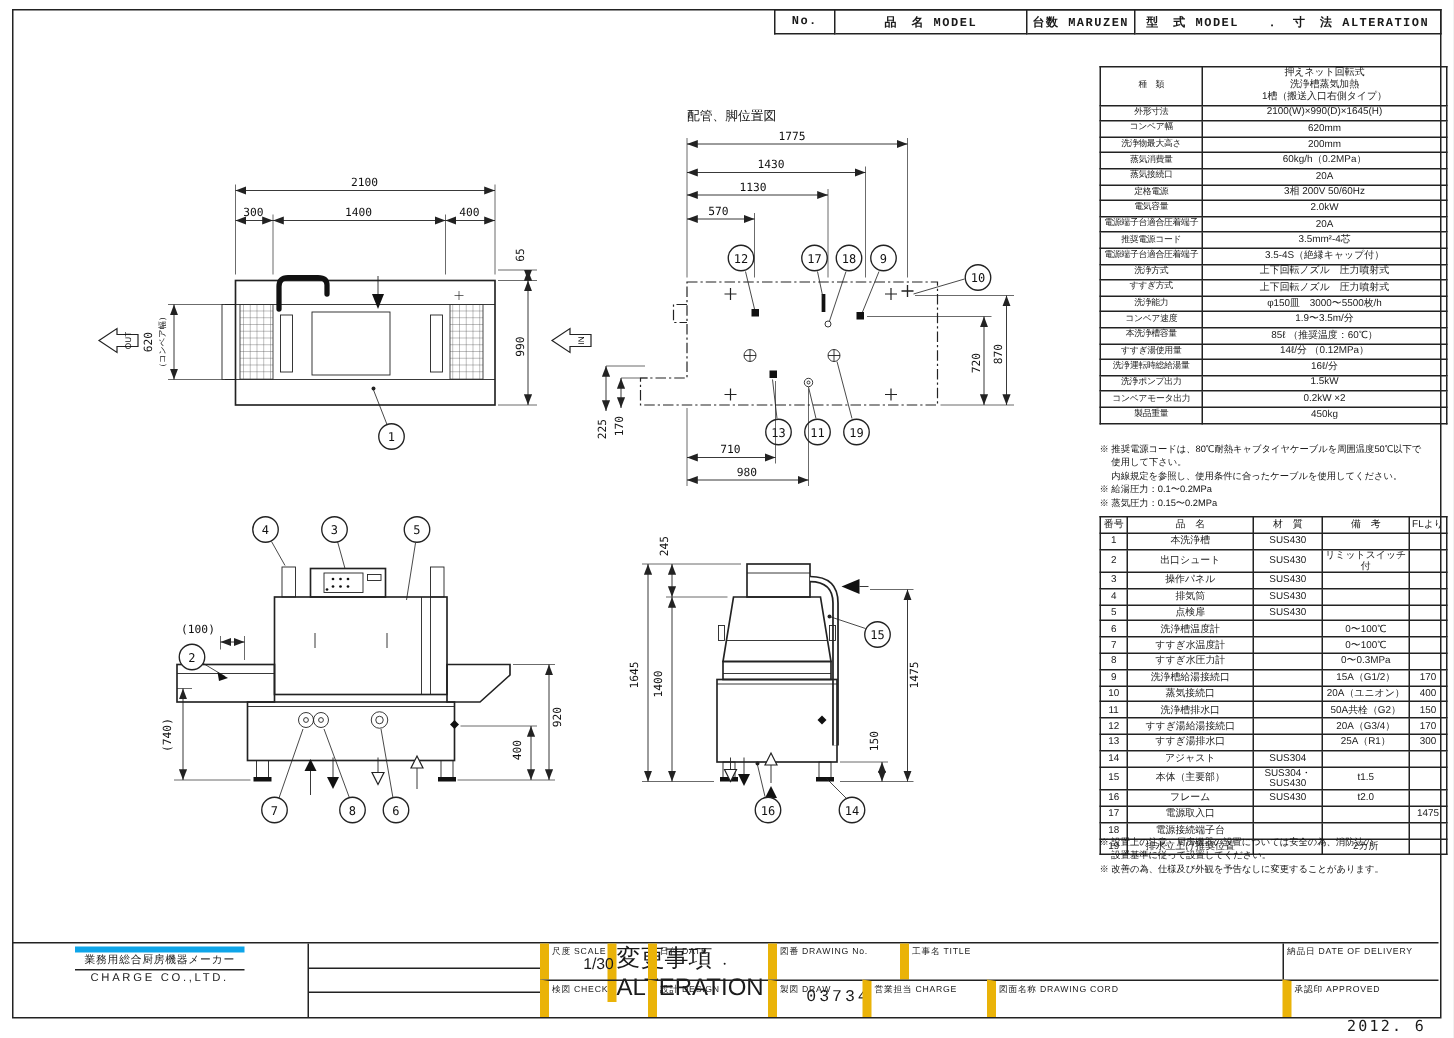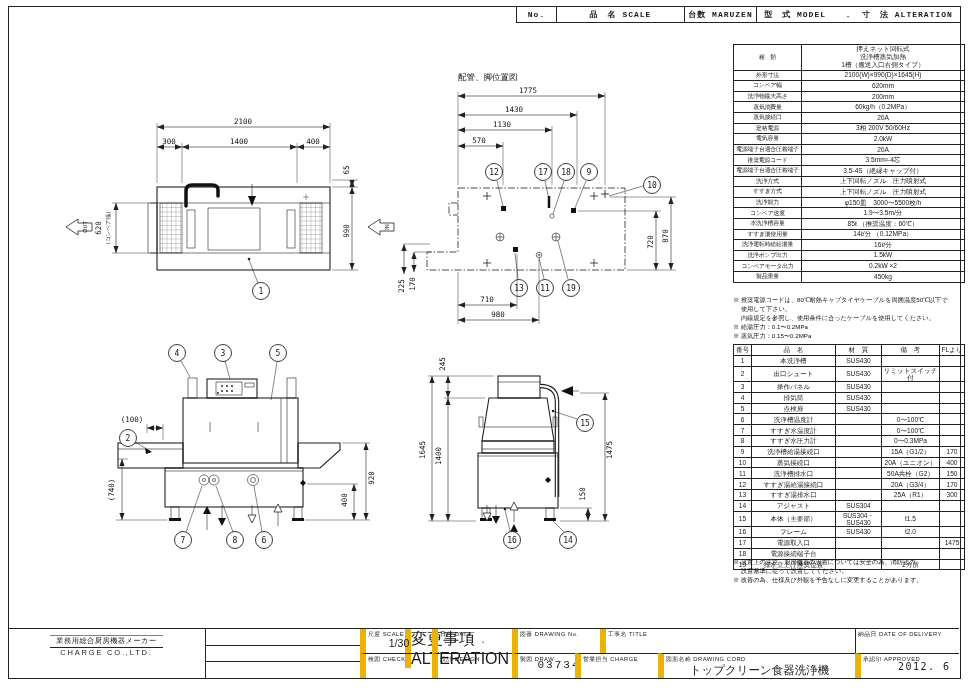--- a/index.html
+++ b/index.html
@@ -26,28 +26,28 @@
   .parts th,.parts td{border:1px solid #222;font-size:6.6px;font-weight:normal;text-align:center;
            vertical-align:middle;padding:0 1px;height:9.8px;line-height:1.1;}
   .parts th{font-size:6.6px;}
 
   
   .tblock{position:absolute;left:8px;top:628px;width:951px;height:49px;border-top:1.3px solid #222;}
   .cell{position:absolute;border-left:6px solid #eab308;box-sizing:border-box;}
   .cell .lab{position:absolute;left:2px;top:1px;font-size:5.8px;letter-spacing:0.5px;white-space:nowrap;}
   .cell .big{position:absolute;left:0;right:0;top:8px;text-align:center;}
   .company{position:absolute;left:0;top:0;width:197px;height:49px;text-align:center;}
-  .tagline{display:inline-block;font-size:7.2px;border-top:1px solid #0ea5e9;border-bottom:1px solid #222;
+  .tagline{display:inline-block;font-size:7.2px;border-top:4px solid #0ea5e9;border-bottom:1px solid #222;
            padding:0px 6px 1px 6px;margin-top:2px;letter-spacing:0.5px;}
   .corow{display:flex;align-items:center;justify-content:center;gap:3px;margin-top:0px;}
   .cojp{font-size:14.5px;font-weight:bold;letter-spacing:0.5px;}
   .coen{font-size:7.5px;letter-spacing:1.8px;margin-top:0px;}
   .alter{position:absolute;left:197px;top:0;width:155px;height:49px;border-left:1px solid #222;}
   .alter .r{position:absolute;left:0;width:100%;border-top:1px solid #222;}
-  .datestamp{position:absolute;left:898px;top:661px;font-size:10px;letter-spacing:1.5px;
+  .datestamp{position:absolute;left:898px;top:679px;font-size:10px;letter-spacing:1.5px;
              font-family:"DejaVu Sans Mono",monospace;}
 
   
   text.dim{font:7.5px "DejaVu Sans Mono",monospace;fill:#111;}
   text.jp{font:8.5px "Liberation Sans",sans-serif;fill:#111;}
   text.jps{font:5.5px "Liberation Sans",sans-serif;fill:#111;}
   text.bn{font:8px "DejaVu Sans Mono",monospace;fill:#111;text-anchor:middle;}
   .ol{fill:none;stroke:#222;stroke-width:1.1;}
   .tl{fill:none;stroke:#222;stroke-width:0.6;}
   .dimline{stroke:#222;stroke-width:0.6;fill:none;marker-start:url(#ar);marker-end:url(#ar);}
@@ -409,21 +409,21 @@
   <table class="hdr">
     <colgroup>
         <col style="width:40px">
         <col style="width:128px">
         <col style="width:72px">
         <col style="width:204px">
       </colgroup>
     <tbody>
         <tr>
       <td class="lab">No.</td>
-      <td class="lab">品　名 SCALE</td>
+      <td class="lab">品　名 MODEL</td>
       <td class="lab">台数 MARUZEN</td>
       <td class="lab">型　式 MODEL　　．　寸　法 ALTERATION</td>
     </tr>
   </tbody>
     </table>
 
   <table class="spec">
     <colgroup>
         <col style="width:68px">
         <col>
@@ -722,21 +722,20 @@
       <span class="lab">設計  DESIGN</span>
     </div>
     <div class="cell" style="left:504px;top:24px;width:63px;height:25px;border-top:1px solid #222;">
       <span class="lab">製図  DRAW</span>
     </div>
     <div class="cell" style="left:567px;top:24px;width:83px;height:25px;border-top:1px solid #222;">
       <span class="lab">営業担当 CHARGE</span>
     </div>
     <div class="cell" style="left:650px;top:24px;width:197px;height:25px;border-top:1px solid #222;">
       <span class="lab">図面名称  DRAWING CORD</span>
-      <div class="big" style="font-size:11.5px;top:9px;">トップクリーン食器洗浄機</div>
     </div>
     <div class="cell" style="left:847px;top:24px;width:104px;height:25px;border-top:1px solid #222;">
       <span class="lab">承認印  APPROVED</span>
     </div>
   </div>
 
   <div class="datestamp">2012. 6</div>
 </div>
 
 </body></html>

